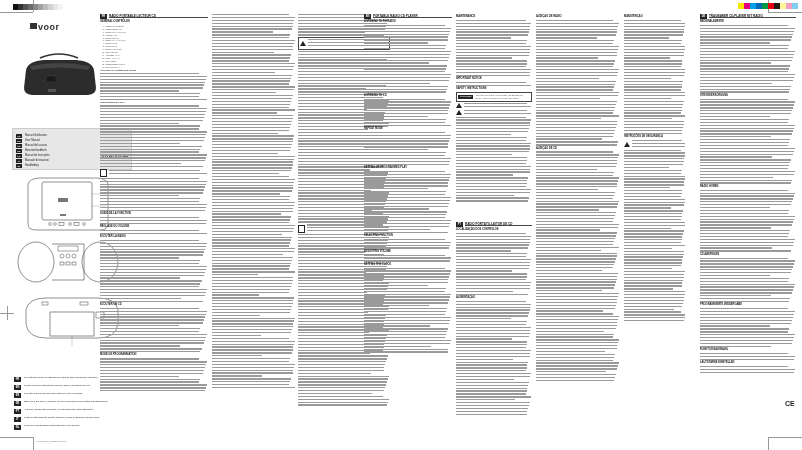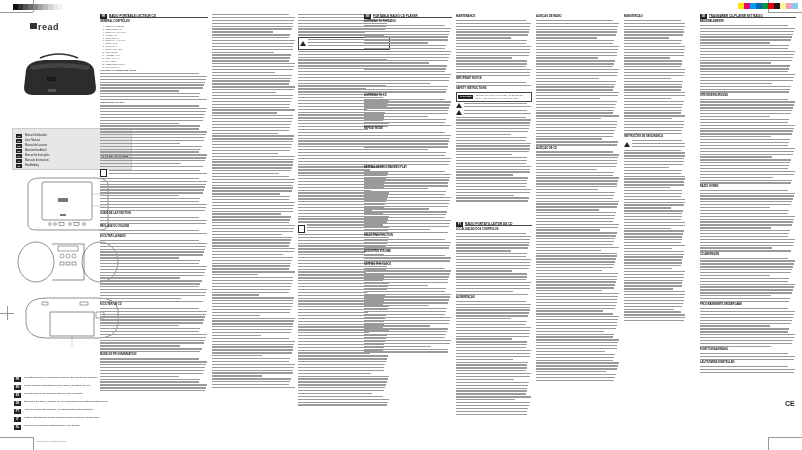--- a/index.html
+++ b/index.html
@@ -69,21 +69,21 @@
       <span style="background: rgb(0, 160, 233);"></span>
       <span style="background: rgb(0, 104, 183);"></span>
       <span style="background: rgb(0, 153, 68);"></span>
       <span style="background: rgb(230, 0, 18);"></span>
       <span style="background: rgb(35, 24, 21);"></span>
       <span style="background: rgb(255, 247, 153);"></span>
       <span style="background: rgb(241, 158, 194);"></span>
       <span style="background: rgb(126, 206, 244);"></span>
     </div>
 
-  <div class="logo"><span class="mk"></span><span>read</span></div>
+  <div class="logo"><span class="mk"></span><span>voor</span></div>
 
   <svg class="device" viewBox="0 0 82 50">
     <path d="M22 10 Q41 2 60 10" stroke="#333" stroke-width="1.5" fill="none"></path>
     <path d="M8 22 Q10 13 26 12 L58 12 Q74 13 76 22 L78 40 Q78 46 70 47 L14 47 Q6 46 6 40 Z" fill="#2c2c2c"></path>
     <path d="M12 18 Q41 12 72 18 L70 22 Q41 17 14 22 Z" fill="#444"></path>
     <rect x="28" y="28" width="10" height="6" fill="#1a1a1a" stroke="#555" stroke-width="0.3"></rect>
     <rect x="30" y="41" width="8" height="3" fill="#555"></rect>
   </svg>
 
   <div class="lang-box">

